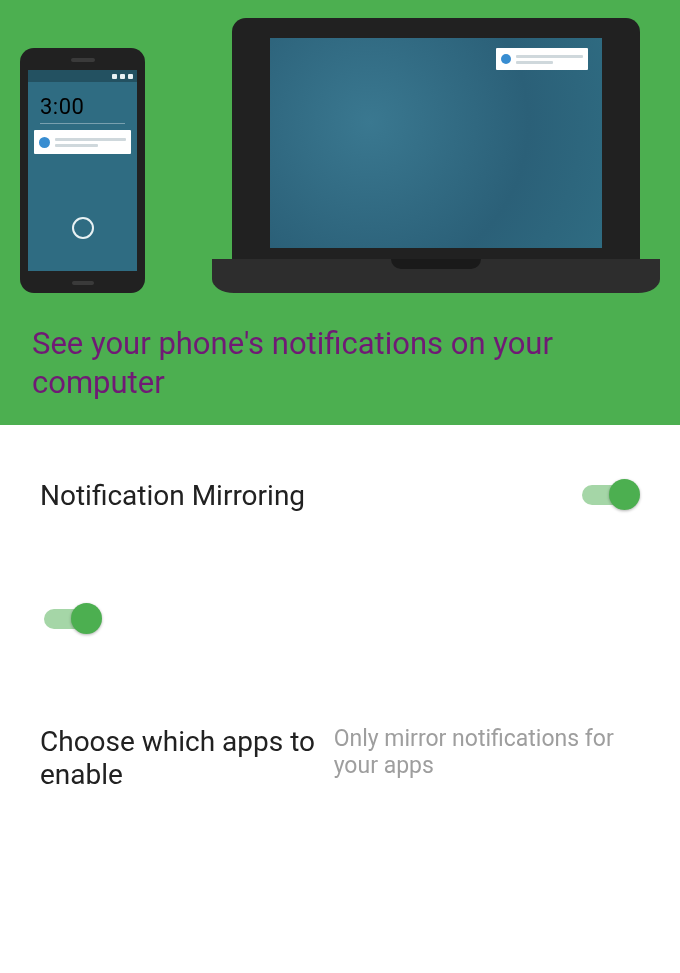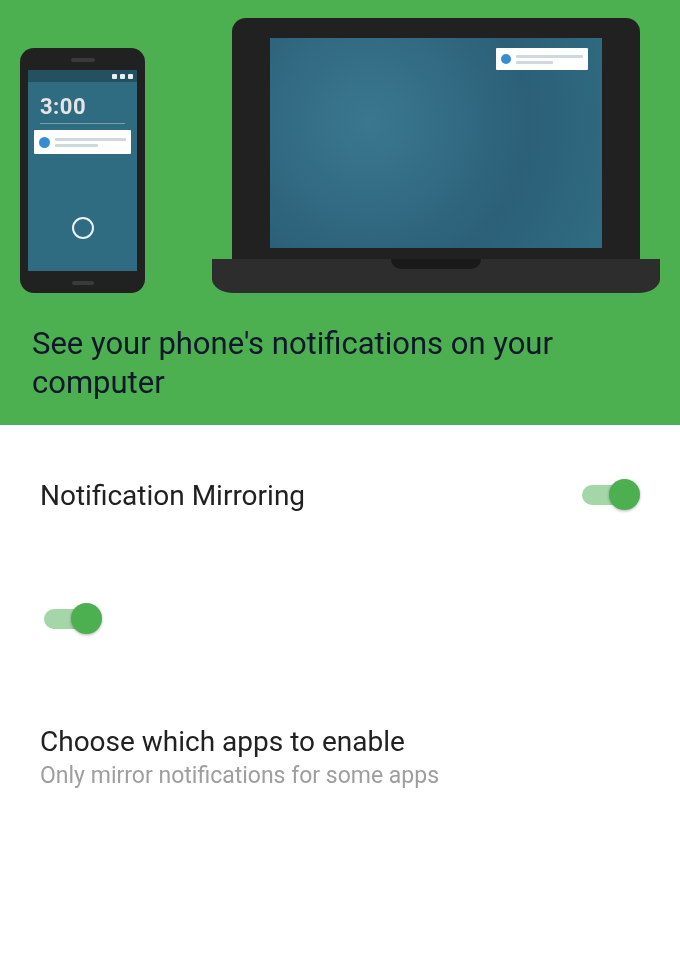--- a/index.html
+++ b/index.html
@@ -55,23 +55,23 @@
     display:flex;
     justify-content:flex-end;
     align-items:center;
     padding-right:4px;
     gap:3px;
   }
   .phone-statusbar span{
     width:5px;height:5px;background:#e8f1f3;border-radius:1px;
   }
   .phone-clock {
-    color: #e5e5e5;
+    color: #000000;
     font-size: 22px;
-    font-weight: 700;
+    font-weight: 400;
     padding: 12px 0 0 12px;
     letter-spacing: 0.5px;
   }
   .phone-line {
     height:1px;background:rgba(232,241,243,0.4);margin:4px 12px 6px;
   }
   .phone-notif {
     background: #ffffff;
     margin: 4px 6px;
     height: 24px;
@@ -134,41 +134,41 @@
     bottom:0; left:0; right:0; height:34px;
     background:#2d2d2d;
     border-radius:0 0 22px 22px / 0 0 14px 14px;
   }
   .laptop-hinge{
     position:absolute; top:0; left:50%; transform:translateX(-50%);
     width:90px;height:10px;background:#1a1a1a;border-radius:0 0 10px 10px;
   }
   
   .headline {
-    color: #0f172a;
+    color: #701a75;
     font-size: 31px;
     font-weight: 400;
     line-height: 1.25;
     padding: 20px 32px 0;
   }
   
   .settings {
     padding: 8px;
   }
   .row {
     display: flex;
     align-items: center;
     justify-content: space-between;
     padding: 44px 32px;
   }
   .row.compact{
     padding-bottom:10px;
   }
   .label-block{
-    display:flex; flex-direction:column; gap:4px;
+    display:flex; flex-direction:row; gap:4px;
   }
   .row-title {
     font-size: 28px;
     color: #212121;
     font-weight: 400;
   }
   .row-sub{
     font-size:23px;
     color:#9e9e9e;
   }
@@ -257,17 +257,17 @@
   <div class="row">
     <div class="switch on">
       <div class="track"></div>
         <div class="thumb"></div>
     </div>
   </div>
 
   <div class="row compact">
     <div class="label-block">
       <div class="row-title">Choose which apps to enable</div>
-      <div class="row-sub">Only mirror notifications for some apps</div>
+      <div class="row-sub">Only mirror notifications for your apps</div>
     </div>
   </div>
 
 </div>
 
 </body></html>

